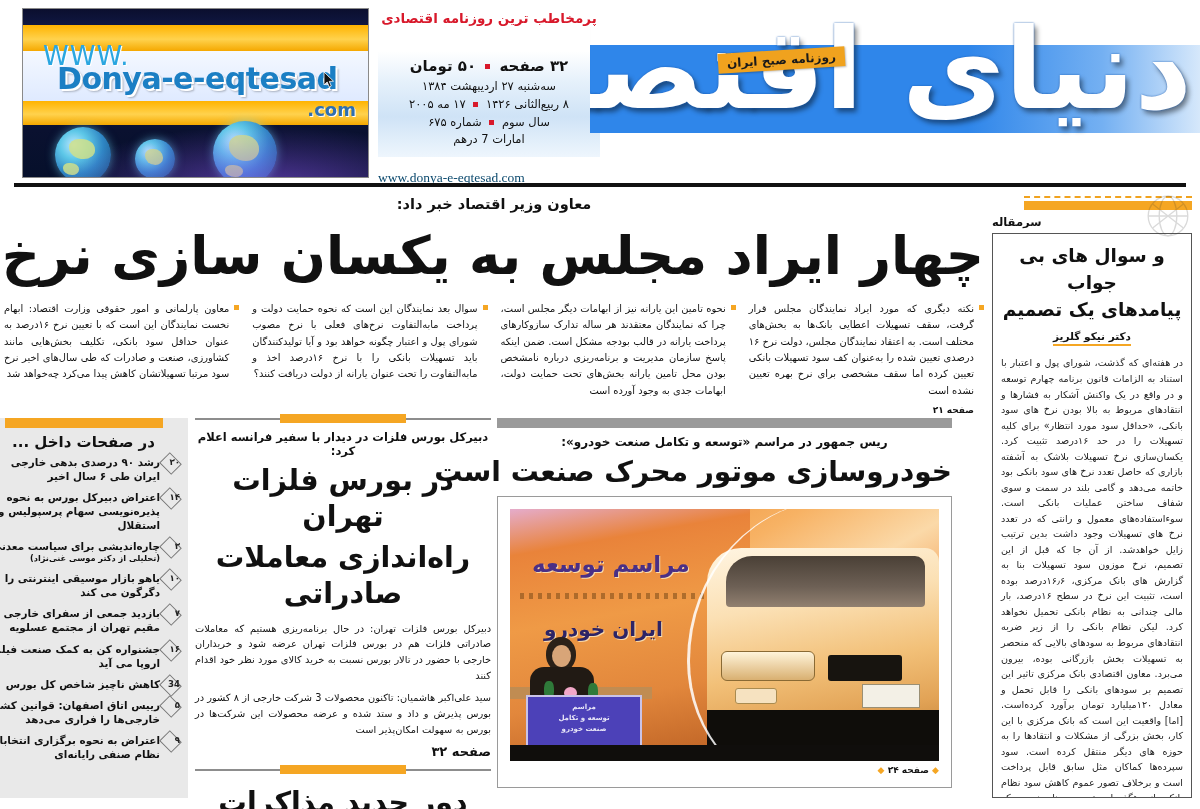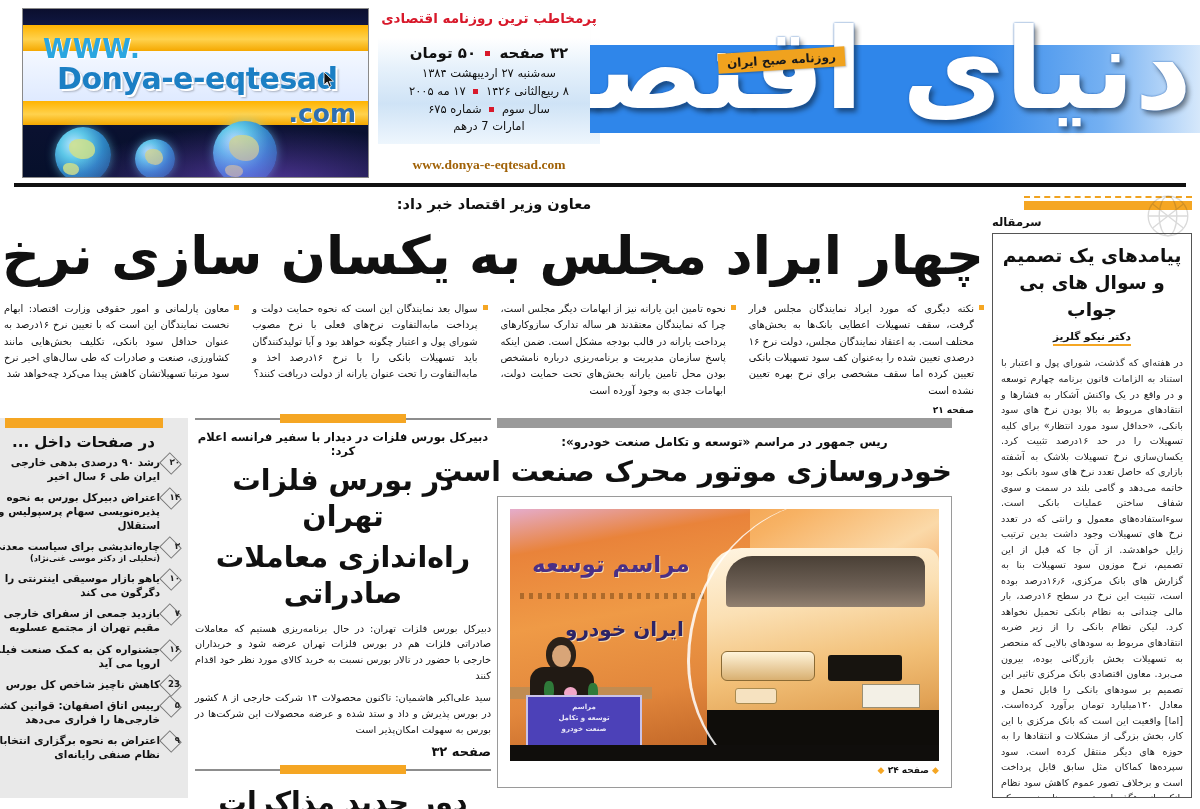--- a/index.html
+++ b/index.html
@@ -17,60 +17,60 @@
   .promo-img{
     position:absolute;left:22px;top:8px;width:345px;height:168px;
     border:1px solid #8a8a8a;overflow:hidden;
     background:linear-gradient(180deg,#0b0f2e 0%,#111a4a 14%,#0d1436 30%,#101a46 52%,#0a1130 72%,#06102b 100%);
   }
   .promo-band{position:absolute;left:0;width:100%;}
   .band-a{top:16px;height:26px;background:linear-gradient(180deg,#ffb300,#ffd24d 55%,#f5a800);}
   .band-b{top:92px;height:24px;background:linear-gradient(180deg,#ffb300,#ffd24d 55%,#f5a800);}
   .promo-white{position:absolute;left:0;top:42px;width:100%;height:50px;background:linear-gradient(180deg,#f4f8ff,#dfeaff);}
   .promo-www{
-    position:absolute;left:20px;top:25px;font-family:"DejaVu Sans",sans-serif;
-    font-weight:bold;font-size:26px;letter-spacing:1px;color:#2aa6e0;
+    position:absolute;left:20px;top:32px;font-family:"DejaVu Sans",sans-serif;
+    font-weight:normal;font-size:26px;letter-spacing:1px;color:#2aa6e0;
     text-shadow:1px 1px 0 #ffffff;direction:ltr;
   }
   .promo-name{
     position:absolute;left:34px;top:52px;direction:ltr;
     font-family:"DejaVu Sans",sans-serif;font-weight:bold;font-size:30px;
     color:#1b7fc4;text-shadow:2px 2px 0 #ffffff, 3px 3px 2px rgba(0,0,0,.25);
     letter-spacing:-0.5px;
   }
   .promo-com{
     position:absolute;right:12px;top:90px;direction:ltr;
-    font-family:"DejaVu Sans",sans-serif;font-weight:bold;font-size:25px;
+    font-family:"DejaVu Sans",sans-serif;font-weight:bold;font-size:18px;
     color:#2f6fb0;text-shadow:1px 1px 0 #ffffff;
   }
   .promo-cursor{position:absolute;left:300px;top:62px;width:12px;height:18px;}
   .globe{position:absolute;border-radius:50%;
     background:radial-gradient(circle at 34% 32%,#bfe6ff 0%,#5ec8e8 26%,#2f86c4 55%,#12406e 100%);
     box-shadow:0 0 10px rgba(110,220,255,.55);}
   .g1{left:32px;top:118px;width:56px;height:56px;}
   .g2{left:112px;top:130px;width:40px;height:40px;}
   .g3{left:190px;top:112px;width:64px;height:64px;}
   .cont{position:absolute;background:#cfe08a;opacity:.85;border-radius:40% 55% 45% 60%;}
   .promo-arc{position:absolute;left:0;bottom:0;width:100%;height:60px;
     background:radial-gradient(ellipse at 70% 120%,rgba(150,90,255,.55),rgba(20,20,80,0) 62%);}
 
   .info{position:absolute;left:378px;top:10px;width:222px;height:166px;}
   .info-tagline{
     color:#d8192b;font-weight:bold;font-size:13.5px;text-align:center;
     letter-spacing:-0.2px;white-space:nowrap;
   }
   .info-box{
-    margin-top:12px;padding:6px 6px 8px 6px;text-align:center;
+    margin-top:25px;padding:6px 6px 8px 6px;text-align:center;
     background:linear-gradient(180deg,#ffffff 0%,#e6f1fb 28%,#cfe3f6 62%,#eef6fd 100%);
   }
   .info-line1{font-weight:bold;font-size:15px;margin-bottom:3px;}
   .info-line{font-size:11.5px;line-height:1.55;white-space:nowrap;}
   .sq{display:inline-block;width:5px;height:5px;background:#d8192b;margin:0 4px;vertical-align:middle;}
   .info-url{
-    margin-top:13px;text-align:center;color:#a16207;font-weight:bold;
+    margin-top:13px;color:#0c4a6e;font-weight:normal;
     font-size:13.5px;direction:ltr;font-family:"Liberation Serif",serif;
   }
 
   .logo-wrap{position:absolute;left:590px;top:0;width:610px;height:186px;overflow:hidden;}
   .logo-blueband{position:absolute;left:0;top:45px;width:610px;height:88px;
     background:linear-gradient(90deg,#2f86ea 0%,#2f86ea 62%,#74b0f2 84%,#d6e8fb 100%);}
   .logo-text{
     position:absolute;right:8px;top:-6px;width:600px;text-align:right;
     font-family:"DejaVu Sans",sans-serif;font-weight:bold;font-size:112px;
     color:#ffffff;line-height:1.35;
@@ -136,21 +136,21 @@
   .ps-kicker{text-align:center;font-weight:bold;font-size:12px;margin-top:7px;}
   .ps-head{text-align:center;font-weight:bold;font-size:28px;margin-top:6px;letter-spacing:-1px;white-space:nowrap;}
   .ps-frame{margin-top:8px;border:1px solid #9a9a9a;padding:12px;background:#fff;}
   .photo{position:relative;width:100%;height:252px;overflow:hidden;
     background:linear-gradient(150deg,#e8823b 0%,#f09a45 18%,#f7b264 34%,#fbd9a8 52%,#f3a25b 68%,#d2702c 100%);}
   .ph-banner{position:absolute;left:0;top:0;width:56%;height:100%;
     background:linear-gradient(170deg,#e5accb 0%,#e9833a 16%,#ef9a46 42%,#e2873c 70%,#b95e22 100%);}
   .ph-bantxt1{position:absolute;left:22px;top:42px;font-weight:bold;font-size:23px;color:#4a2f86;
     text-shadow:1px 1px 0 #f9dcae;letter-spacing:1px;}
   .ph-bantxt2{position:absolute;left:34px;top:108px;font-weight:bold;font-size:20px;color:#2d2466;
-    text-shadow:1px 1px 0 #f9dcae;letter-spacing:1px;margin-left:21px;}
+    text-shadow:1px 1px 0 #f9dcae;letter-spacing:1px;}
   .ph-stripe{position:absolute;left:10px;top:84px;width:55%;height:6px;
     background:repeating-linear-gradient(90deg,#7a4a18 0 4px,transparent 4px 9px);opacity:.55;}
   .ph-speaker{position:absolute;left:20px;bottom:46px;width:66px;height:78px;}
   .sp-head{position:absolute;left:16px;top:0;width:30px;height:34px;border-radius:50% 50% 46% 46%;background:#2b2118;}
   .sp-face{position:absolute;left:22px;top:8px;width:19px;height:22px;border-radius:50%;background:#d8a578;}
   .sp-body{position:absolute;left:0;top:30px;width:64px;height:48px;border-radius:14px 14px 0 0;background:#211a14;}
   .ph-flowers{position:absolute;left:32px;bottom:26px;width:62px;height:56px;}
   .fl{position:absolute;border-radius:50%;}
   .ph-podium{position:absolute;left:16px;bottom:0;width:112px;height:62px;background:#4c41b8;border:2px solid #c9c3e8;}
   .ph-podtxt{color:#e8e6f8;font-size:7px;text-align:center;font-weight:bold;line-height:1.6;padding-top:5px;}
@@ -257,22 +257,22 @@
         <circle cx="20" cy="20" r="18" fill="none" stroke="#333" stroke-width="1.2"></circle>
         <ellipse cx="20" cy="20" rx="8" ry="18" fill="none" stroke="#333" stroke-width="1.2"></ellipse>
         <line x1="2" y1="20" x2="38" y2="20" stroke="#333" stroke-width="1.2"></line>
         <line x1="6" y1="9" x2="34" y2="31" stroke="#333" stroke-width="1.2"></line>
         <line x1="6" y1="31" x2="34" y2="9" stroke="#333" stroke-width="1.2"></line>
       </svg>
       <div class="ed-dash"></div>
       <div class="ed-bar"></div>
       <div class="ed-kicker">سرمقاله</div>
       <div class="ed-box">
+        <div class="ed-title">و سوال های بی جواب</div>
         <div class="ed-title">پیامدهای یک تصمیم</div>
-        <div class="ed-title">و سوال های بی جواب</div>
         <div class="ed-author-wrap">
           <div class="ed-author">دکتر نیکو گلریز</div>
         </div>
         <div class="ed-body">در هفته‌ای که گذشت، شورای پول و اعتبار با استناد به الزامات قانون برنامه چهارم توسعه و در واقع در یک واکنش آشکار به فشارها و انتقادهای مربوط به بالا بودن نرخ های سود بانکی، «حداقل سود مورد انتظار» برای کلیه تسهیلات را در حد ۱۶درصد تثبیت کرد. یکسان‌سازی نرخ تسهیلات بلاشک به آشفته بازاری که حاصل تعدد نرخ های سود بانکی بود خاتمه می‌دهد و گامی بلند در سمت و سوی شفاف ساختن عملیات بانکی است. سوء‌استفاده‌های معمول و رانتی که در تعدد نرخ های تسهیلات وجود داشت بدین ترتیب زایل خواهدشد. از آن جا که قبل از این تصمیم، نرخ موزون سود تسهیلات بنا به گزارش های بانک مرکزی، ۱۶٫۶درصد بوده است، تثبیت این نرخ در سطح ۱۶درصد، بار مالی چندانی به نظام بانکی تحمیل نخواهد کرد. لیکن نظام بانکی را از زیر ضربه انتقادهای مربوط به سودهای بالایی که منحصر به تسهیلات بخش بازرگانی بوده، بیرون می‌برد. معاون اقتصادی بانک مرکزی تاثیر این تصمیم بر سودهای بانکی را قابل تحمل و معادل ۱۲۰میلیارد تومان برآورد کرده‌است. [اما] واقعیت این است که بانک مرکزی با این کار، بخش بزرگی از مشکلات و انتقادها را به حوزه های دیگر منتقل کرده است. سود سپرده‌ها کماکان مثل سابق قابل پرداخت است و برخلاف تصور عموم کاهش سود نظام بانکی از رهگذر این تصمیم چنان نیست که کاهش سود سپرده ها را الزامی نماید و به قول معاون بانک مرکزی «با بهبود مدیریت منابع و کاهش هزینه بانک‌ها و یا از طریق اصلاح نسبت سپرده قانونی قابل جبران است».</div>
 
       </div>
     </div>
 
     <div class="lead">
       <div class="lead-kicker">معاون وزیر اقتصاد خبر داد:</div>
@@ -298,21 +298,21 @@
       </div>
     </div>
 
     <div class="stories">
       <div class="st-topline"></div>
       <div class="st-kicker">دبیرکل بورس فلزات در دیدار با سفیر فرانسه اعلام کرد:</div>
       <div class="st-head">در بورس فلزات تهران</div>
       <div class="st-head">راه‌اندازی معاملات صادراتی</div>
       <div class="st-body">
         <p>دبیرکل بورس فلزات تهران: در حال برنامه‌ریزی هستیم که معاملات صادراتی فلزات هم در بورس فلزات تهران عرضه شود و خریداران خارجی با حضور در تالار بورس نسبت به خرید کالای مورد نظر خود اقدام کنند</p>
-        <p>سید علی‌اکبر هاشمیان: تاکنون محصولات ۱۴ شرکت خارجی از ۸ کشور در بورس پذیرش و داد و ستد شده و عرضه محصولات این شرکت‌ها در بورس به سهولت امکان‌پذیر است</p>
+        <p>سید علی‌اکبر هاشمیان: تاکنون محصولات 3 شرکت خارجی از ۸ کشور در بورس پذیرش و داد و ستد شده و عرضه محصولات این شرکت‌ها در بورس به سهولت امکان‌پذیر است</p>
       </div>
       <div class="st-ref">صفحه ۳۲</div>
 
       <div class="st-sep"></div>
       <div class="st-head" style="margin-top:14px;">دور جدید مذاکرات ایران و اروپا</div>
 
     </div>
 
     <div class="photo-story">
       <div class="ps-topbar"></div>
@@ -409,21 +409,21 @@
         </div>
 
         <div class="ins-item">
           <div class="ins-num"><span>۱۶</span></div>
           <div class="ins-txt">
             <span>جشنواره کن به کمک صنعت فیلم اروپا می آید</span>
           </div>
         </div>
 
         <div class="ins-item">
-          <div class="ins-num"><span>23</span></div>
+          <div class="ins-num"><span>34</span></div>
           <div class="ins-txt">
             <span>کاهش ناچیز شاخص کل بورس</span>
           </div>
         </div>
 
         <div class="ins-item">
           <div class="ins-num"><span>۵</span></div>
           <div class="ins-txt">
             <span>رییس اتاق اصفهان: قوانین کشور خارجی‌ها را فراری می‌دهد</span>
           </div>

